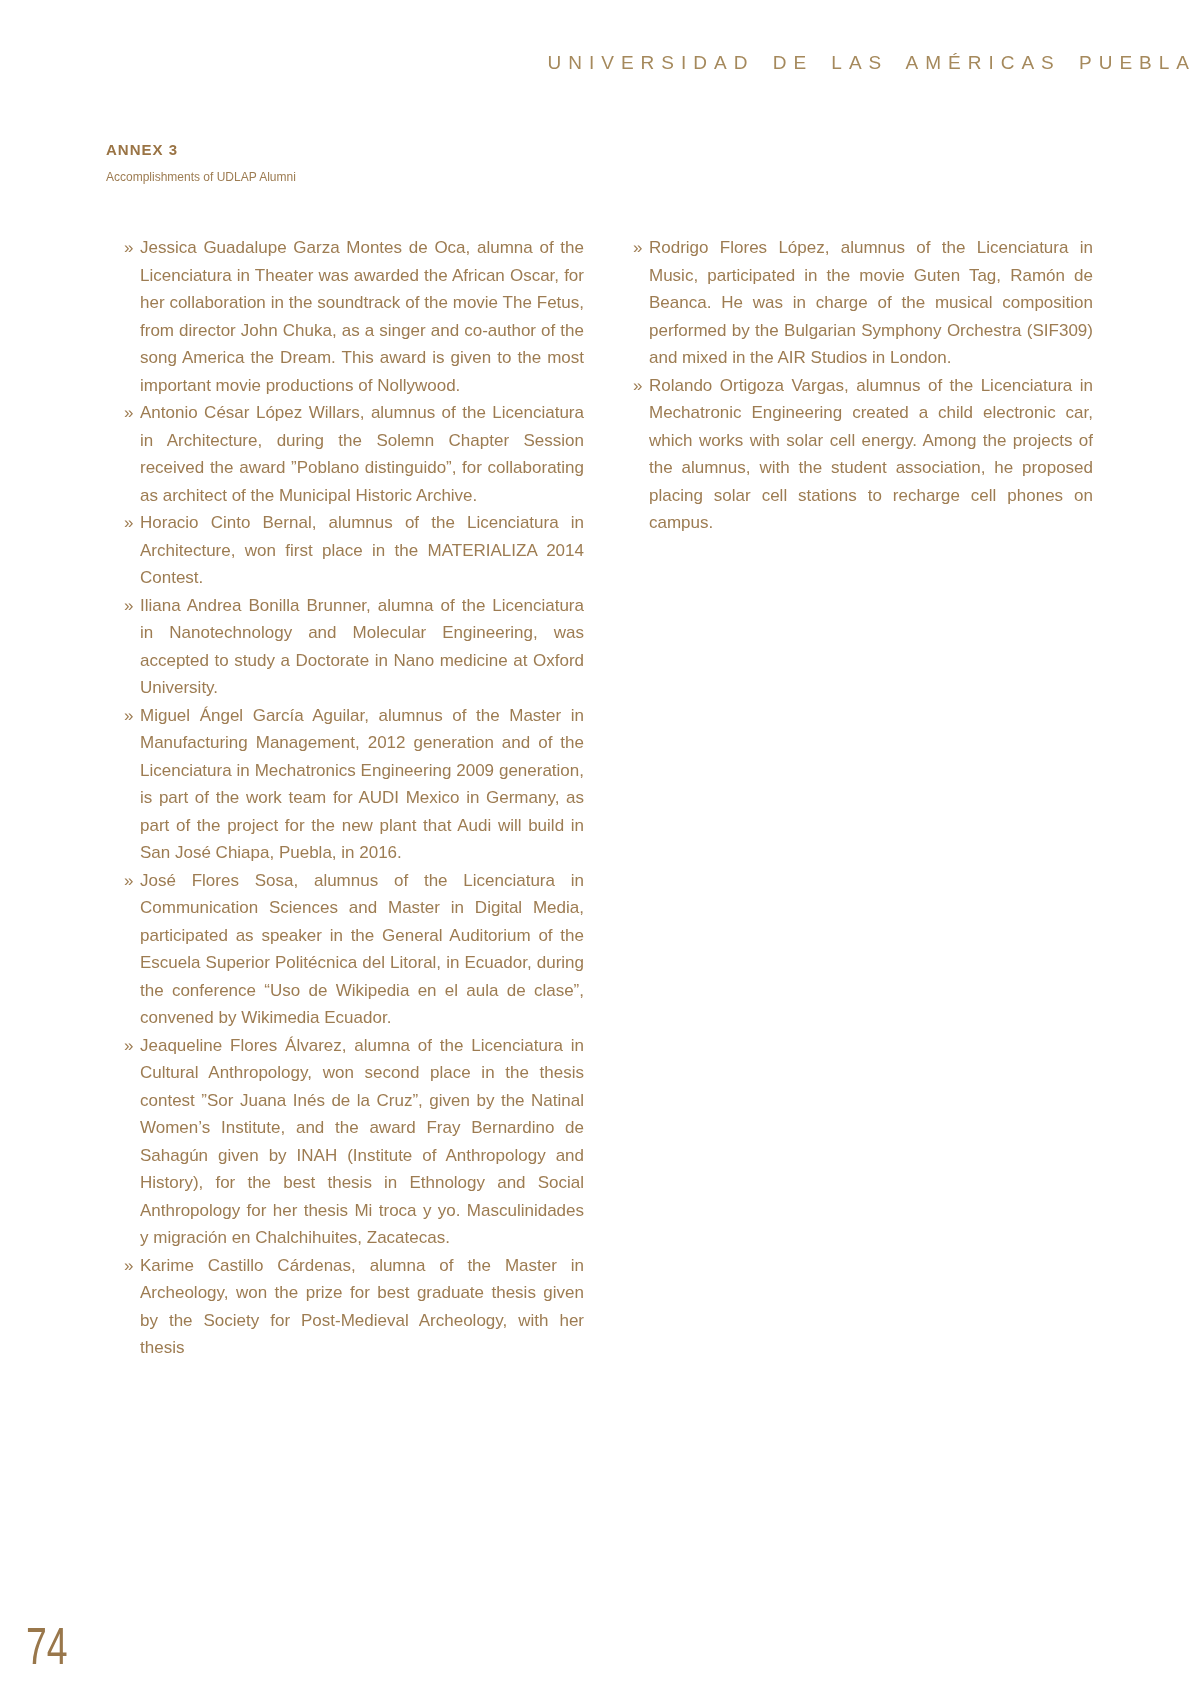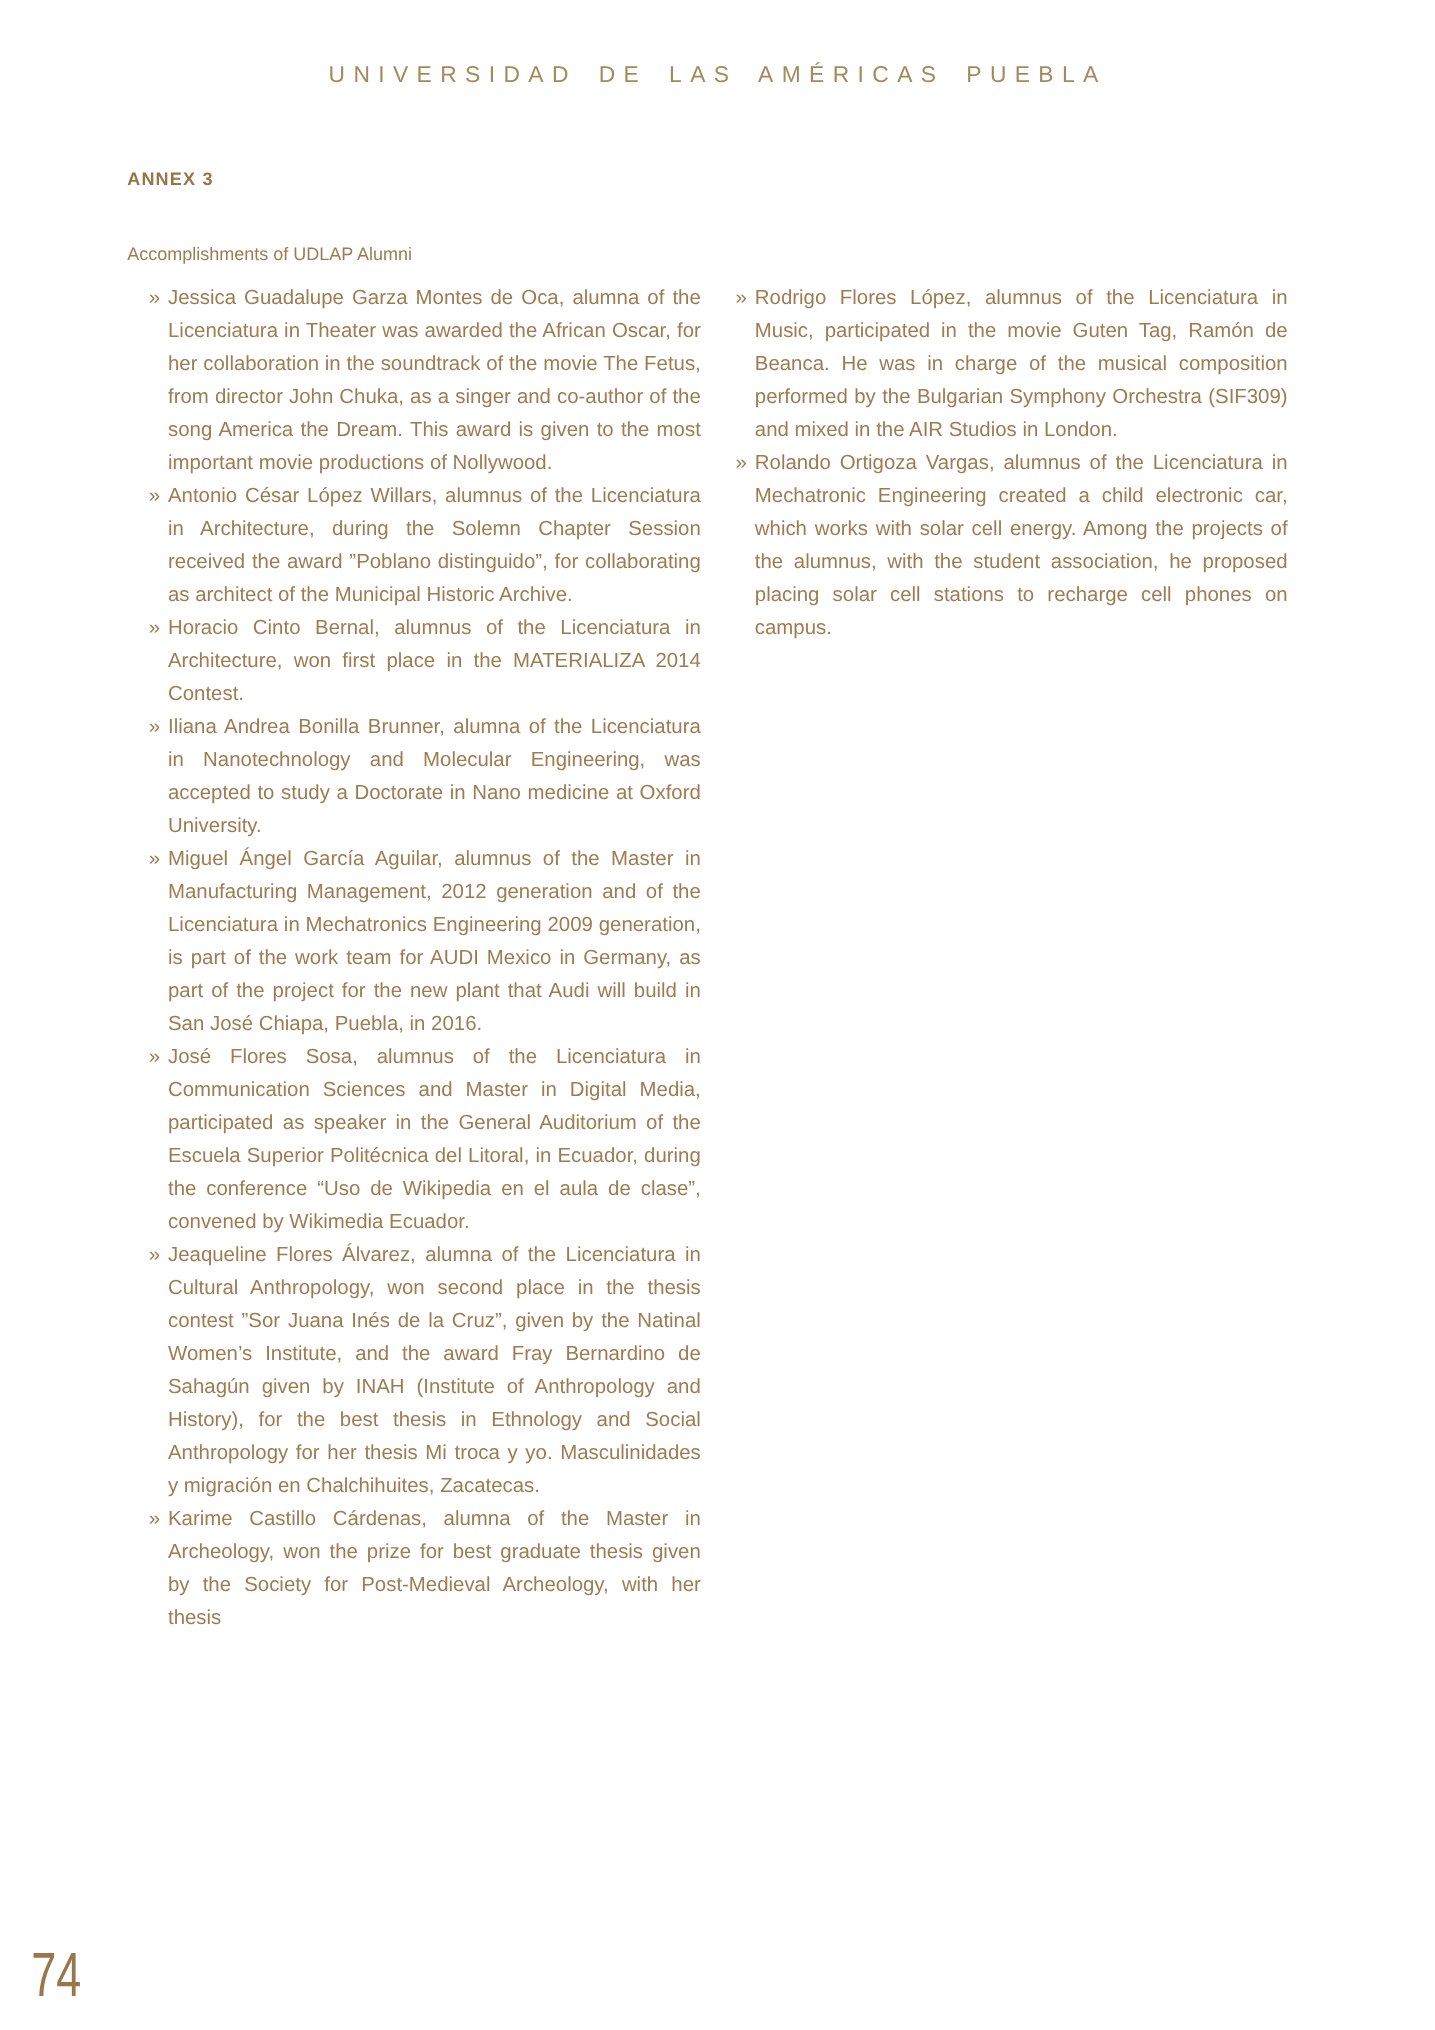--- a/index.html
+++ b/index.html
@@ -15,51 +15,50 @@
     position: relative;
     width: 1196px;
     height: 1692px;
     background: #ffffff;
   }
   .running-header {
     position: absolute;
     top: 52px;
     left: 0;
     right: 0;
-    text-align: center;
+    text-align: right;
     font-size: 19px;
     letter-spacing: 7px;
     word-spacing: 6px;
     color: var(--running_header, #a5895c);
     white-space: nowrap;
   }
   .annex-title {
     position: absolute;
     left: 106px;
     top: 141px;
     font-size: 15px;
     font-weight: bold;
     letter-spacing: 1px;
     color: var(--heading, #9a7445);
   }
   .annex-subtitle {
     position: absolute;
     left: 106px;
     top: 170px;
-    font-size: 15px;
+    font-size: 12px;
     color: var(--body_text, #9d7c52);
-    margin-top: 34px;
   }
   .columns {
     position: absolute;
     left: 124px;
     top: 234px;
     width: 961px;
     display: flex;
-    gap: 29px;
+    gap: 49px;
   }
   .col {
     width: 460px;
     flex: 0 0 460px;
   }
   .item {
     margin: 0;
     padding-left: 16px;
     text-align: justify;
     font-size: 17px;

